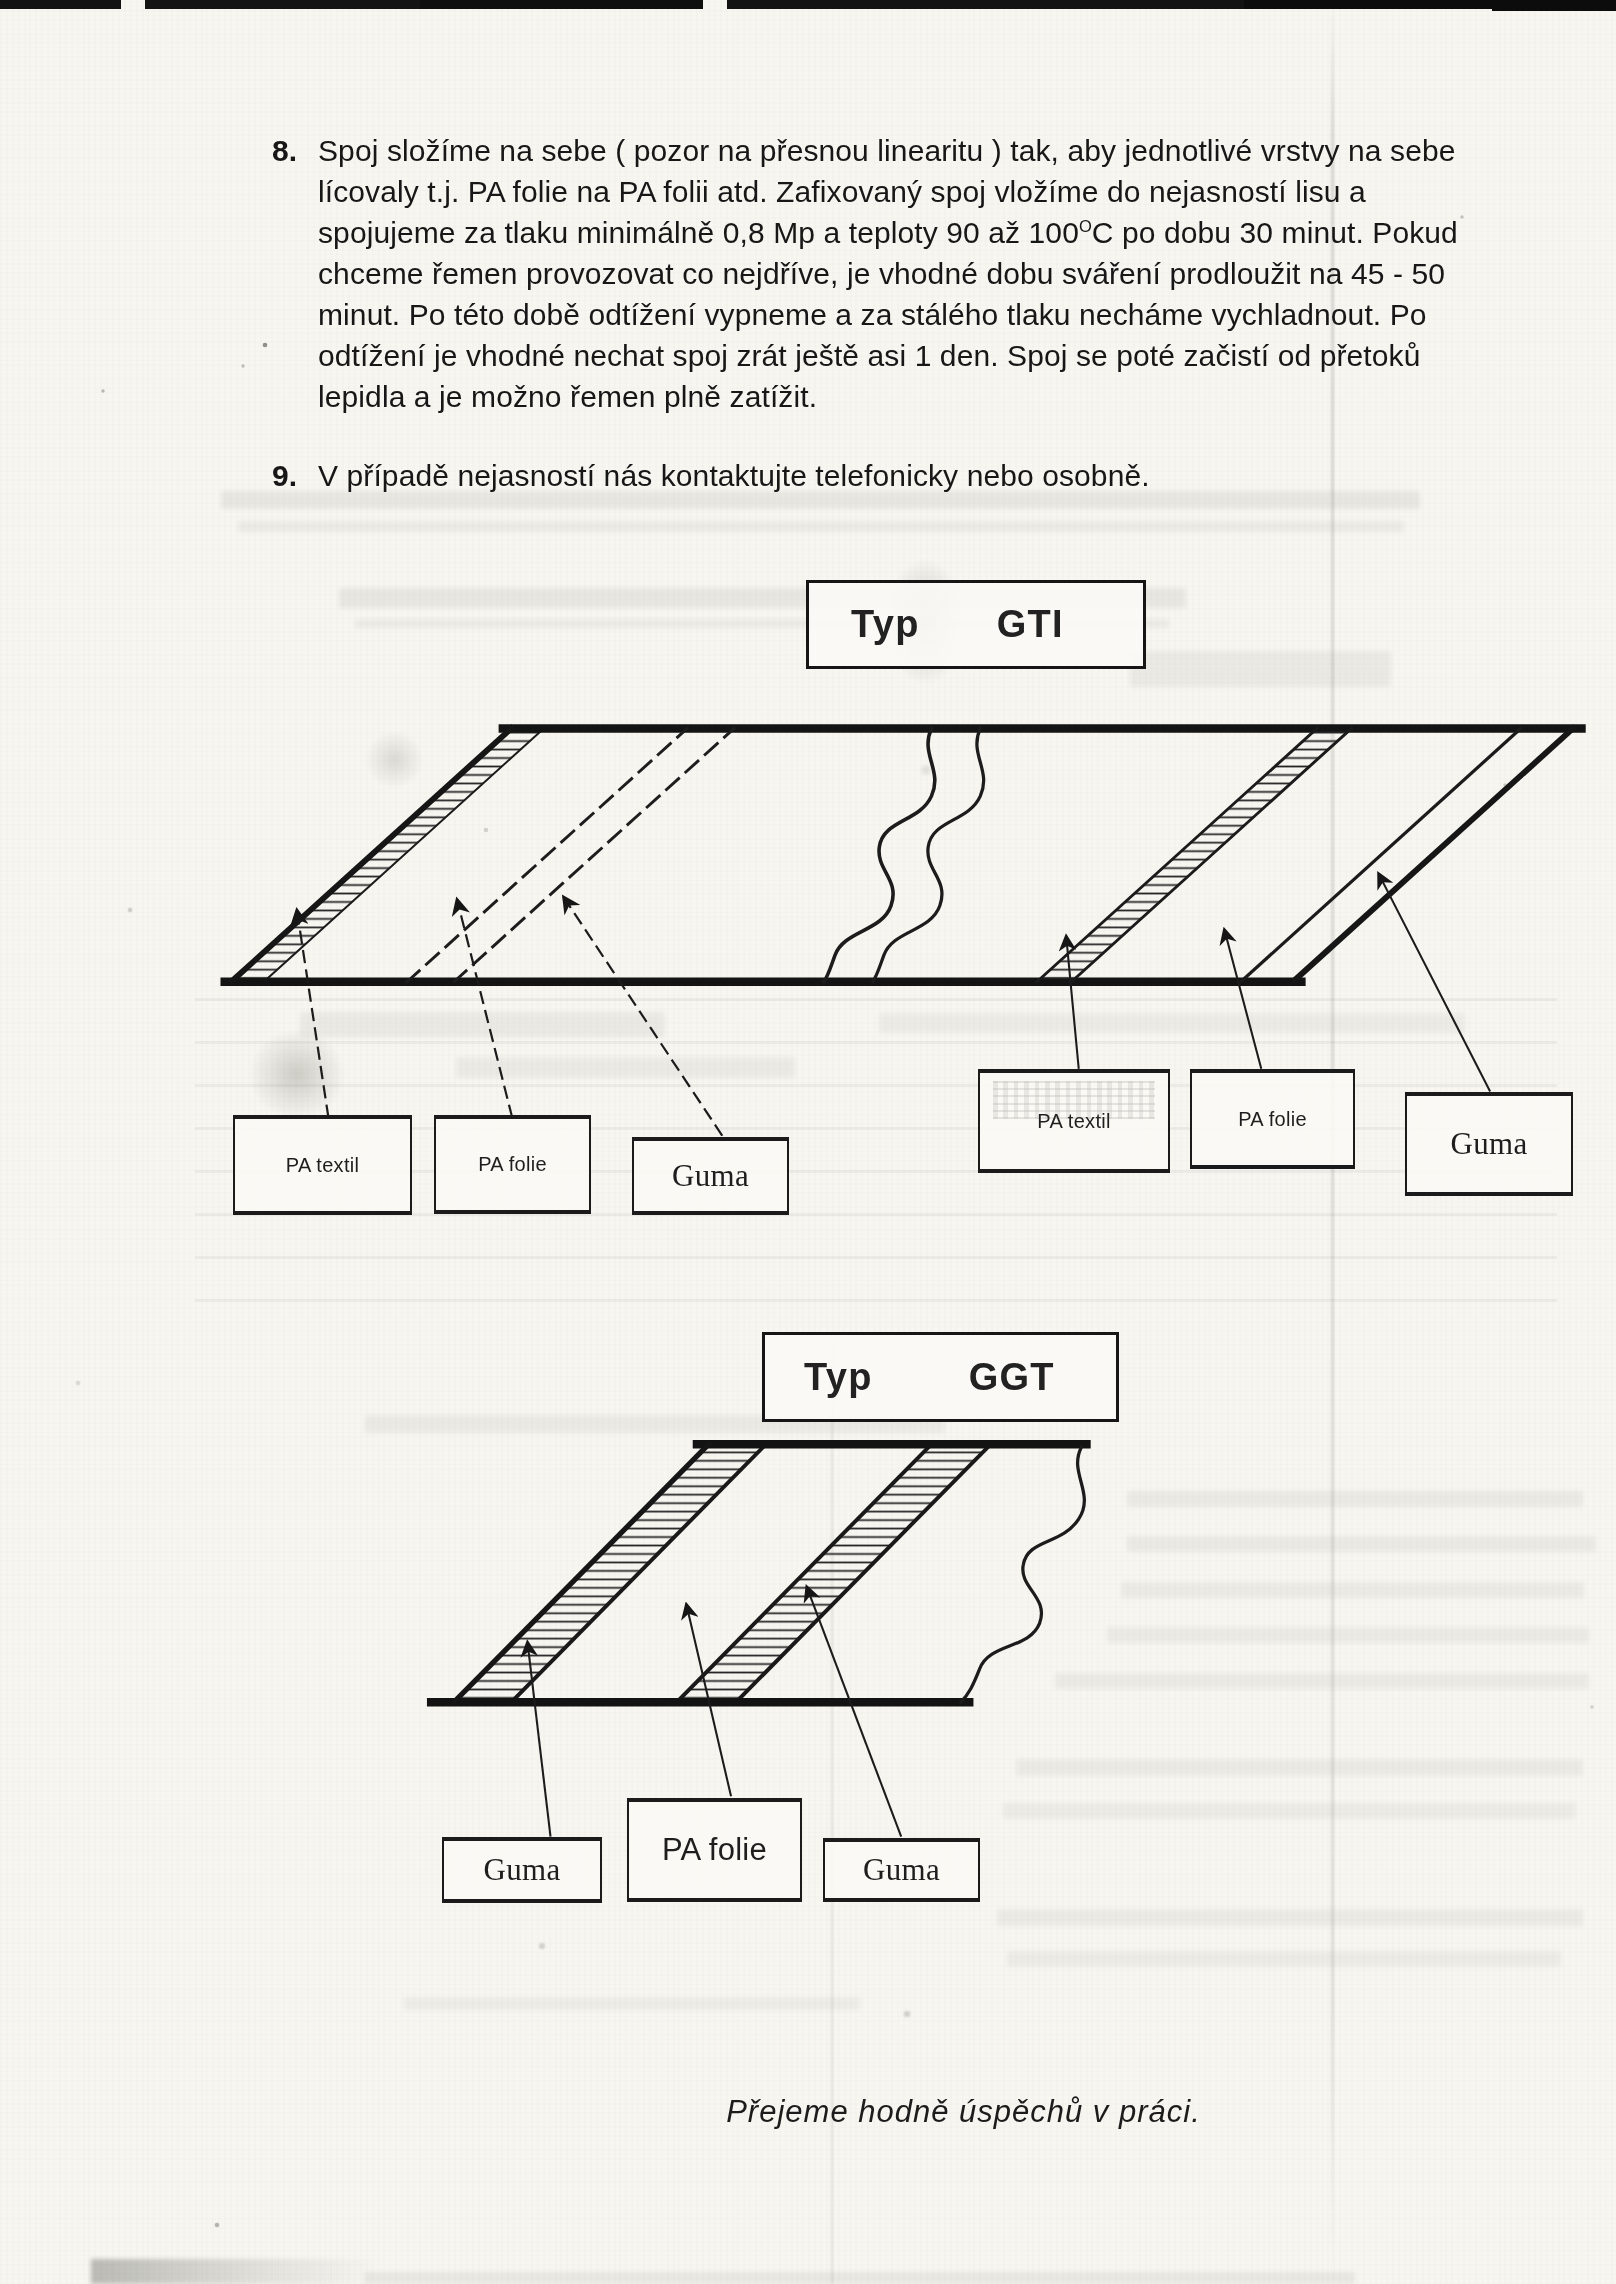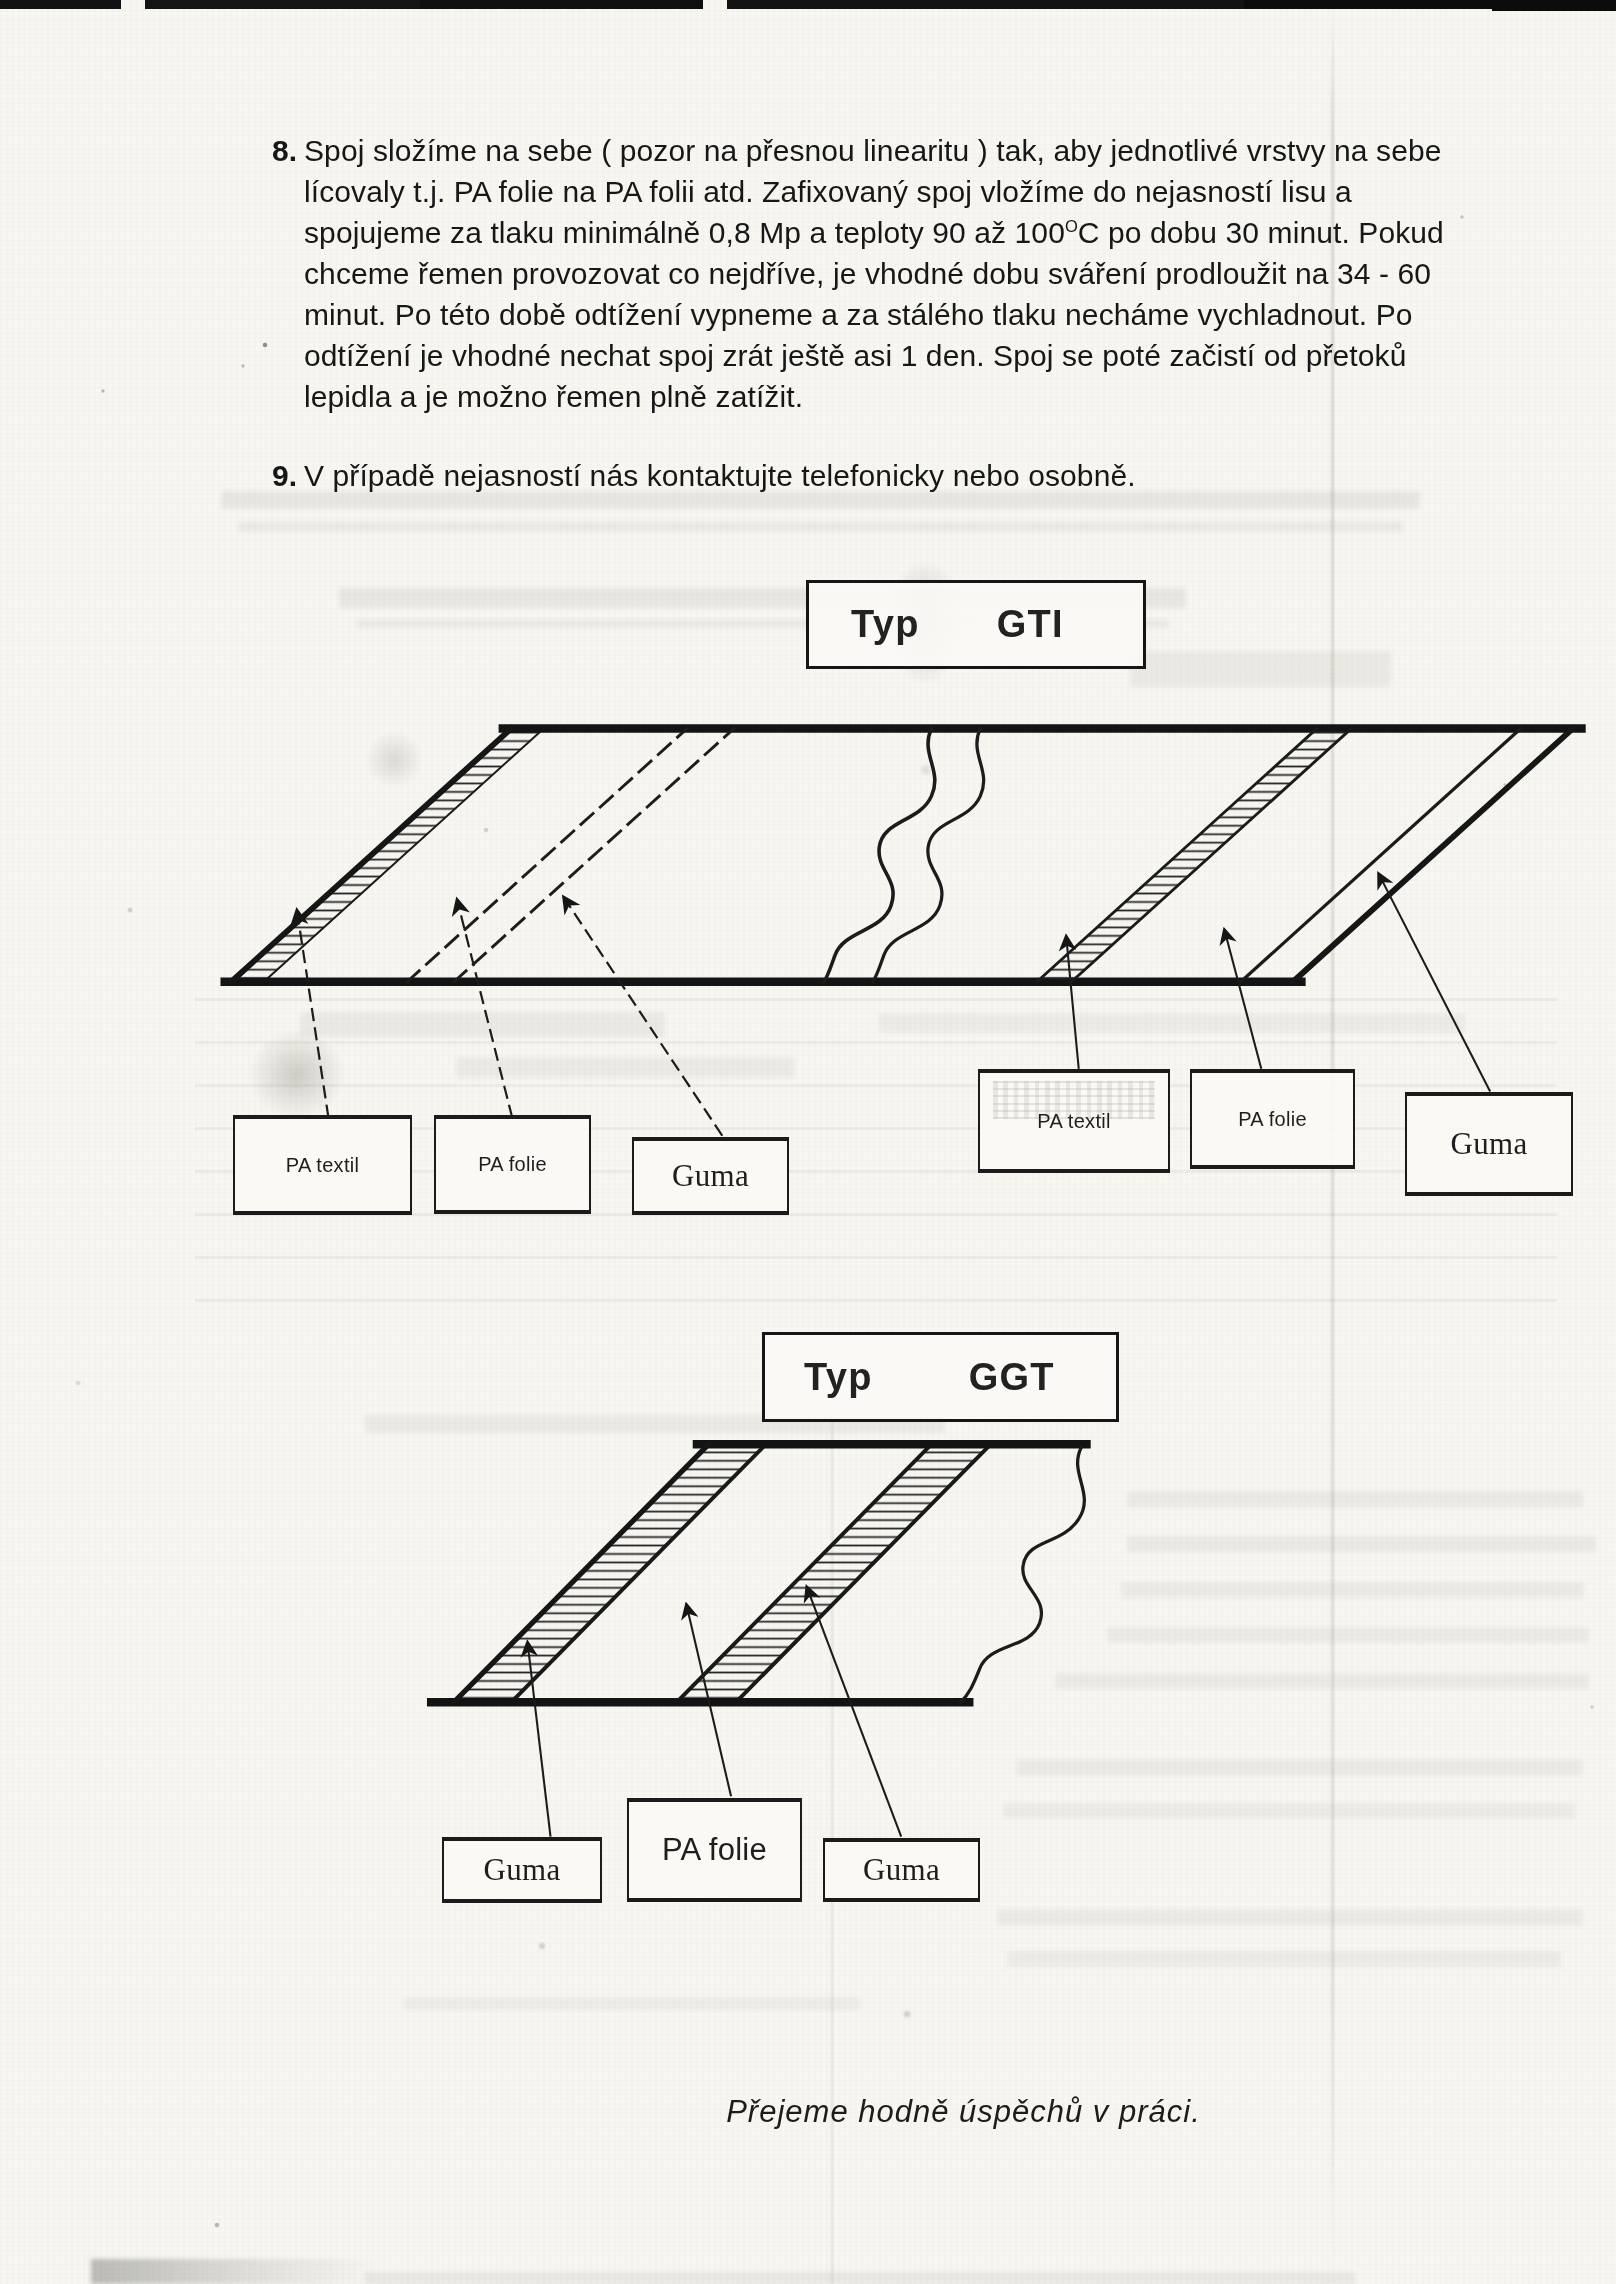--- a/index.html
+++ b/index.html
@@ -10,21 +10,21 @@
   }
   .paper-noise{
     position:absolute; inset:0; pointer-events:none;
     background:
       repeating-linear-gradient(90deg, rgba(60,60,55,0.016) 0 2px, transparent 2px 5.9px),
       repeating-linear-gradient(0deg, rgba(60,60,55,0.012) 0 1.3px, transparent 1.3px 4.6px);
   }
   
   .para{position:absolute; font-size:30px; line-height:41px; letter-spacing:0.1px; color:#171717;}
   .para .pnum{position:absolute; left:0; top:0; font-weight:700;}
-  .para .ptext{margin-left:32px; width:1182px;}
+  .para .ptext{margin-left:46px; width:1182px;}
   #item8{left:272px; top:130px;}
   #item9{left:272px; top:455px;}
   sup.deg{font-size:0.55em; vertical-align:super; line-height:0; letter-spacing:0;}
   #closing{
     position:absolute; left:651px; top:2094px; width:625px;
     text-align:center; font-style:italic; font-size:31px; letter-spacing:1px; color:#1c1c1c;
   }
   
   .tbox{
     position:absolute; border:3.9px solid #161616; background:rgba(251,250,246,0.9);
@@ -142,21 +142,21 @@
   <div class="gline" style="left:195px;top:1213px;width:1362px;"></div>
   <div class="gline" style="left:195px;top:1256px;width:1362px;"></div>
   <div class="gline" style="left:195px;top:1299px;width:1362px;"></div>
 
   <div class="para" id="item8">
     <span class="pnum">8.</span>
     <div class="ptext">
       <div>Spoj složíme na sebe ( pozor na přesnou linearitu ) tak, aby jednotlivé vrstvy na sebe</div>
       <div>lícovaly t.j. PA folie na PA folii atd. Zafixovaný spoj vložíme do nejasností lisu a</div>
       <div><span>spojujeme za tlaku minimálně 0,8 Mp a teploty 90 až 100</span><sup class="deg">O</sup><span>C po dobu 30 minut. Pokud</span></div>
-      <div>chceme řemen provozovat co nejdříve, je vhodné dobu sváření prodloužit na 34 - 60</div>
+      <div>chceme řemen provozovat co nejdříve, je vhodné dobu sváření prodloužit na 45 - 50</div>
       <div>minut. Po této době odtížení vypneme a za stálého tlaku necháme vychladnout. Po</div>
       <div>odtížení je vhodné nechat spoj zrát ještě asi 1 den. Spoj se poté začistí od přetoků</div>
       <div>lepidla a je možno řemen plně zatížit.</div>
     </div>
   </div>
 
   <div class="para" id="item9">
     <span class="pnum">9.</span>
     <div class="ptext">V případě nejasností nás kontaktujte telefonicky nebo osobně.</div>
   </div>

